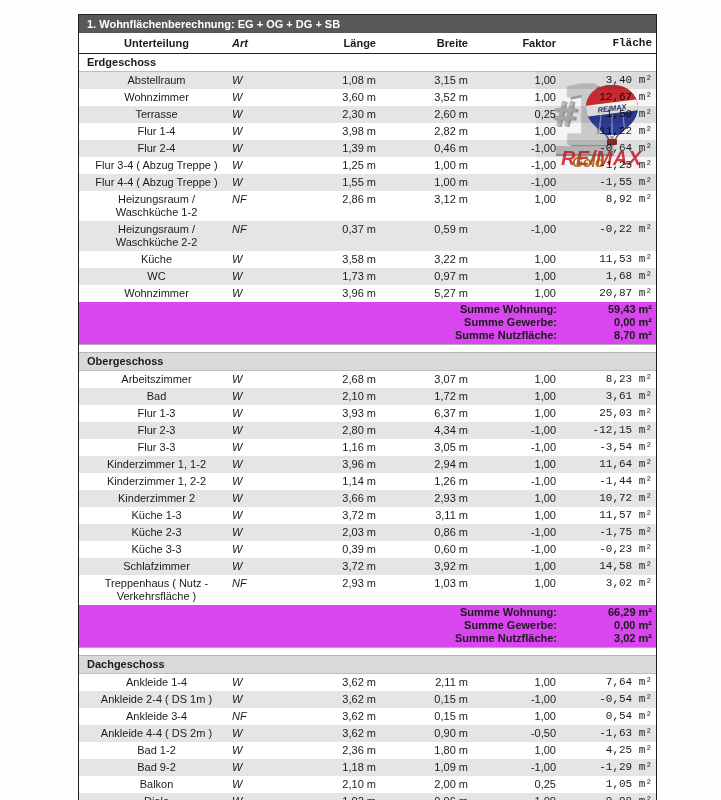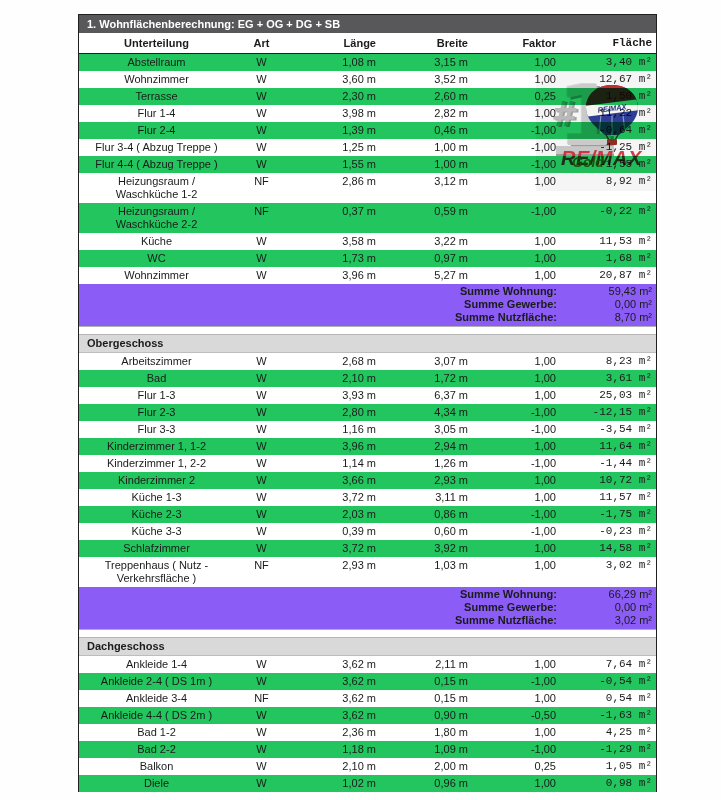--- a/index.html
+++ b/index.html
@@ -15,40 +15,40 @@
     background:#58585a; color:#ffffff; font-weight:bold; font-size:11px;
     line-height:12px; padding:2.5px 8px 3.5px; border-bottom:1.6px solid #ffffff;
   }
   .grid6 { display:grid; grid-template-columns:150px 65px 85px 92px 88px 1fr; }
   .col-header-row {
     font-weight:bold; font-size:11px; line-height:13px; padding:2.5px 0 3.5px;
     border-bottom:1.6px solid #1f1f1f;
   }
   .c { padding:0 3px; box-sizing:border-box; }
   .c.name  { padding-left:8px; text-align:center; white-space:pre-line; }
-  .c.art   { text-align:center; }
+  .c.art   { text-align:left;font-style:italic; }
   .c.laenge, .c.breite, .c.faktor { text-align:right; }
   .c.flaeche { text-align:right; padding-right:4px;font-family:Liberation Mono, monospace; }
   .floor-section + .floor-section { margin-top:7px; }
   .floor-header {
     font-weight:bold; font-size:11px; line-height:13px; padding:2px 0 2px 8px;
     border-bottom:1px solid #bdbdbd;
   }
   .floor-header.shaded { background:#d9d9d9; border-top:1px solid #b5b5b5; }
   .row { font-size:11px; line-height:13px; padding:2px 0; align-items:start; }
-  .row.shaded { background:#22c55e; }
+  .row.shaded { background:#e5e5e5; }
   .totals {
-    background:#8b5cf6; padding:1px 0 2px; border-bottom:1px solid #b0b0b0;
+    background:#d946ef; padding:1px 0 2px; border-bottom:1px solid #b0b0b0;
   }
   .t-row { display:grid; grid-template-columns:1fr 96px; }
   .t-label {
     font-weight:bold; font-size:11px; line-height:13px; text-align:right; padding-right:3px;
   }
   .t-value {
-    font-weight:normal; font-size:11px; line-height:13px; text-align:right; padding-right:4px;
+    font-weight:bold; font-size:11px; line-height:13px; text-align:right; padding-right:4px;
   }
   
   .watermark { position:absolute; left:0; top:0; width:721px; height:800px;
     pointer-events:none; mix-blend-mode:multiply; }
   .wm-wash { position:absolute; left:536px; top:71px; width:121px; height:120px;
     background:rgba(80,80,80,0.06); }
   .wm-one {
     position:absolute; left:558px; top:74px; font-family:"DejaVu Sans", sans-serif;
     font-weight:bold; font-size:84px; line-height:84px; color:#c7c7c7;
     text-shadow:3px 2px 0 #979797, -1px -1px 0 #d6d6d6; opacity:.92;
@@ -82,20 +82,21 @@
       <span class="c name">Unterteilung</span>
       <span class="c art">Art</span>
       <span class="c laenge">Länge</span>
       <span class="c breite">Breite</span>
       <span class="c faktor">Faktor</span>
       <span class="c flaeche">Fläche</span>
     </div>
 
     <div id="sections">
         <section class="floor-section">
+          <div class="floor-header">Erdgeschoss</div>
           <div class="row grid6 shaded">
             <span class="c name">Abstellraum</span>
             <span class="c art">W</span>
             <span class="c laenge">1,08 m</span>
             <span class="c breite">3,15 m</span>
             <span class="c faktor">1,00</span>
             <span class="c flaeche">3,40 m²</span>
           </div>
           <div class="row grid6">
             <span class="c name">Wohnzimmer</span>
@@ -360,21 +361,21 @@
           </div>
           <div class="row grid6">
             <span class="c name">Bad 1-2</span>
             <span class="c art">W</span>
             <span class="c laenge">2,36 m</span>
             <span class="c breite">1,80 m</span>
             <span class="c faktor">1,00</span>
             <span class="c flaeche">4,25 m²</span>
           </div>
           <div class="row grid6 shaded">
-            <span class="c name">Bad 2-2</span>
+            <span class="c name">Bad 9-2</span>
             <span class="c art">W</span>
             <span class="c laenge">1,18 m</span>
             <span class="c breite">1,09 m</span>
             <span class="c faktor">-1,00</span>
             <span class="c flaeche">-1,29 m²</span>
           </div>
           <div class="row grid6">
             <span class="c name">Balkon</span>
             <span class="c art">W</span>
             <span class="c laenge">2,10 m</span>

